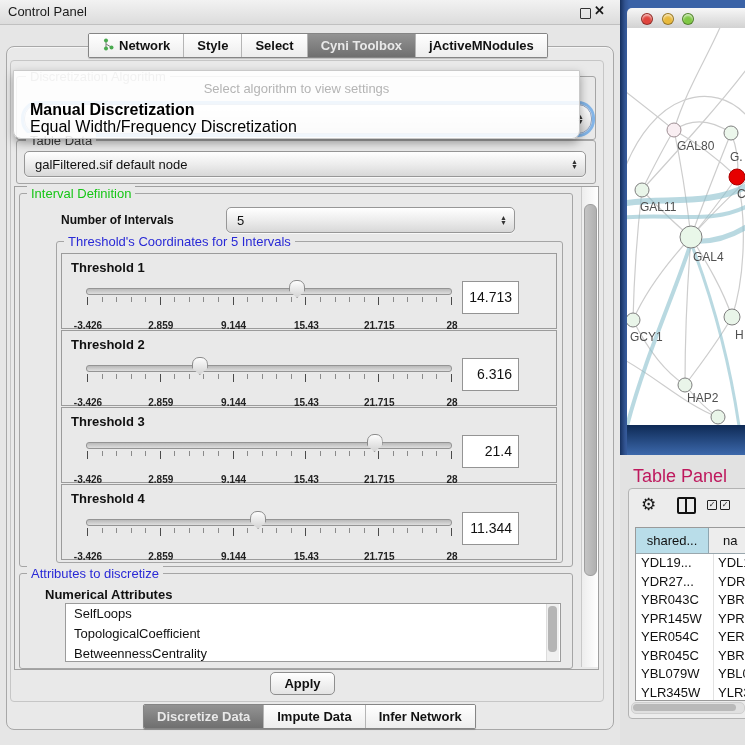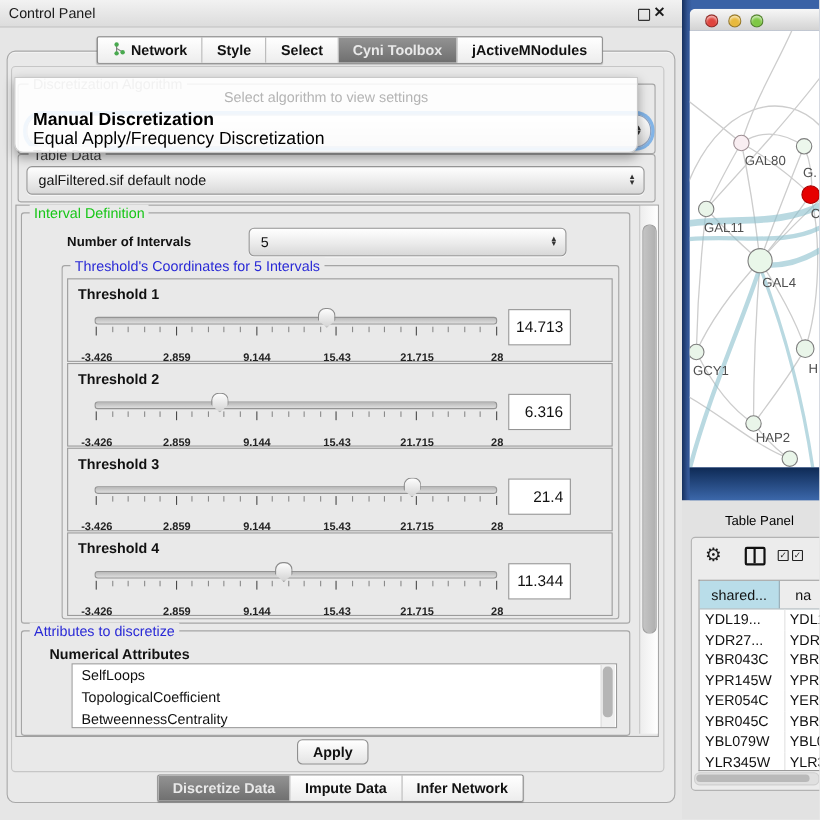--- a/index.html
+++ b/index.html
@@ -44,21 +44,21 @@
   #attr-scroll .thumb{position:absolute;left:1px;top:2px;width:9px;height:46px;background:#b5b5b5;border-radius:4px;}
   .push-btn{position:absolute;height:21px;border:1px solid #8f8f8f;border-radius:5px;background:linear-gradient(#ffffff,#e4e4e4);font-size:13px;font-weight:bold;color:#111;display:flex;align-items:center;justify-content:center;}
   
   #net-window{position:absolute;left:620px;top:0;width:125px;height:455px;background:linear-gradient(90deg,#16305e 0,#325492 5px,#3a62a6 9px);}
   #net-titlebar{position:absolute;left:7px;top:8px;width:118px;height:20px;background:linear-gradient(#f7f7f7,#d2d2d2);border-bottom:1px solid #9a9a9a;border-radius:5px 0 0 0;}
   .light{position:absolute;top:5px;width:10px;height:10px;border-radius:50%;border:1px solid rgba(0,0,0,.35);box-shadow:inset 0 2px 2px rgba(255,255,255,.6);}
   #net-canvas{position:absolute;left:7px;top:28px;width:118px;height:397px;background:#fff;}
   #net-bottom{position:absolute;left:7px;top:425px;width:118px;height:30px;background:linear-gradient(#0e2a55,#3c68ab);}
   
   #table-region{position:absolute;left:620px;top:455px;width:125px;height:290px;background:#e2e2e2;}
-  #table-region .t{position:absolute;left:13px;top:11px;font-size:12px;color:#000000;margin-left:26px;}
+  #table-region .t{position:absolute;left:13px;top:11px;font-size:18px;color:#be185d;}
   #tp-box{position:absolute;left:8px;top:33px;width:121px;height:229px;background:#ececec;border:1px solid #b3b3b3;border-radius:4px 0 0 4px;}
   #tp-toolbar{position:absolute;left:0;top:0;width:100%;height:34px;}
   #gear-ic{position:absolute;left:12px;top:5px;font-size:17px;color:#1a1a1a;}
   #col-ic{position:absolute;left:48px;top:8px;width:15px;height:13px;border:2px solid #111;border-radius:2px;}
   #col-ic::after{content:"";position:absolute;left:6px;top:0;width:2px;height:13px;background:#111;}
   .cbx{position:absolute;top:11px;width:8px;height:8px;border:1.5px solid #222;border-radius:1px;font-size:8px;line-height:8px;text-align:center;color:#222;}
   #tp-table{position:absolute;left:6px;top:38px;width:115px;height:172px;background:#fff;border:1px solid #9a9a9a;border-right:none;overflow:hidden;}
   #tp-head{display:flex;height:25px;border-bottom:1px solid #9aa7ad;}
   #tp-head .c1{width:72px;background:#b9dde9;border-right:1px solid #8fa6b0;font-size:13px;color:#111;text-align:center;line-height:25px;overflow:hidden;white-space:nowrap;}
   #tp-head .c2{flex:1;background:#ededed;font-size:13px;color:#111;line-height:25px;padding-left:14px;overflow:hidden;white-space:nowrap;}
@@ -301,21 +301,21 @@
         </div>
       <div id="attr-scroll">
           <div class="thumb"></div>
         </div>
     </div>
   </div>
 
   <div id="popup">
     <div class="ph">Select algorithm to view settings</div>
     <div class="opt b" style="top:30px;">Manual Discretization</div>
-    <div class="opt" style="top:47px;">Equal Apply/Frequency Discretization</div>
+    <div class="opt" style="top:47px;">Equal Width/Frequency Discretization</div>
   </div>
 
   <div class="push-btn" style="left:270px;top:672px;width:63px;">Apply</div>
 
   <div class="seg" id="bottom-tabs" style="left:143px;top:704px;">
       <div class="tab sel">
         <span>Discretize Data</span>
       </div>
       <div class="tab">
         <span>Impute Data</span>

